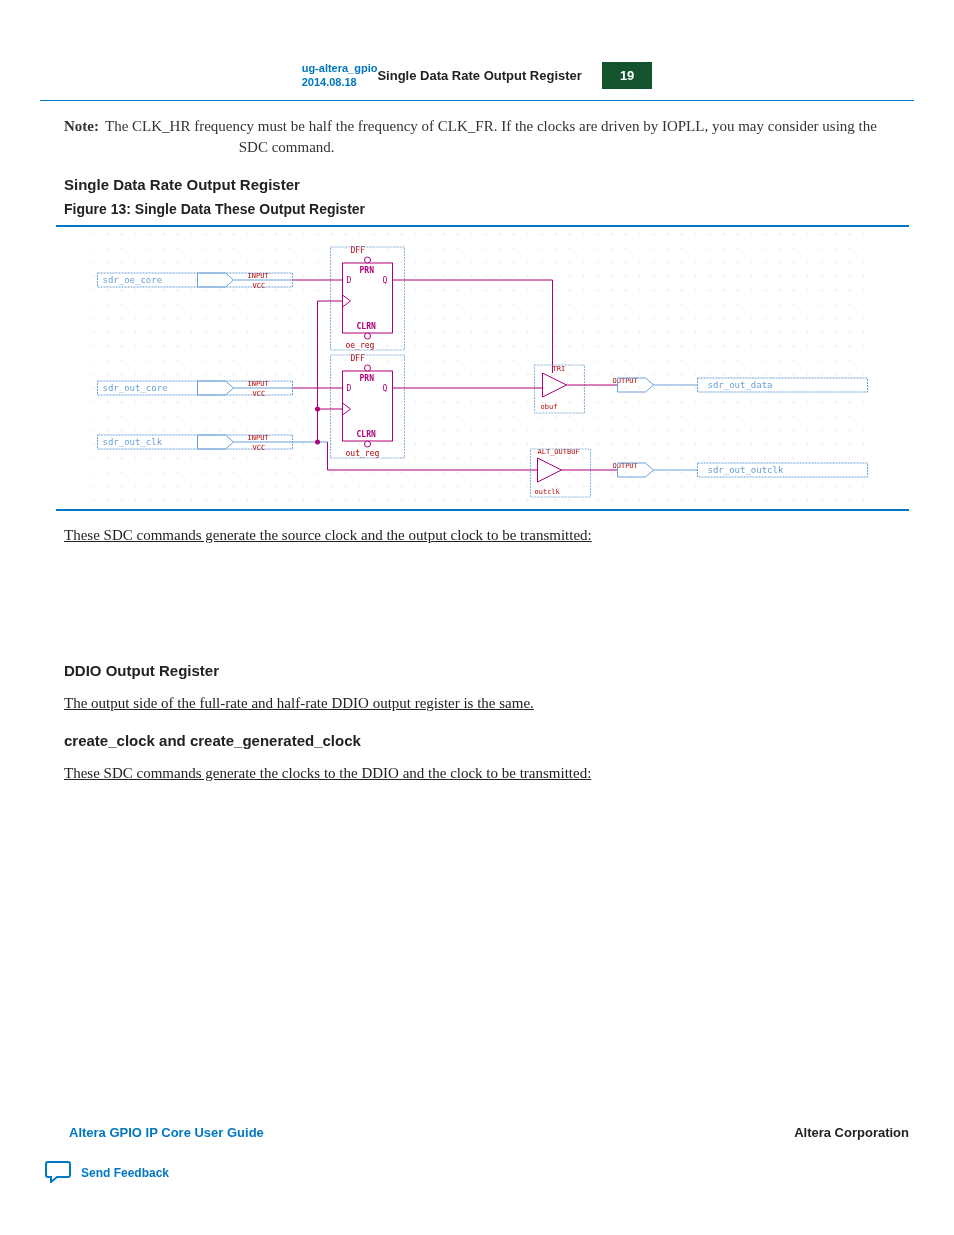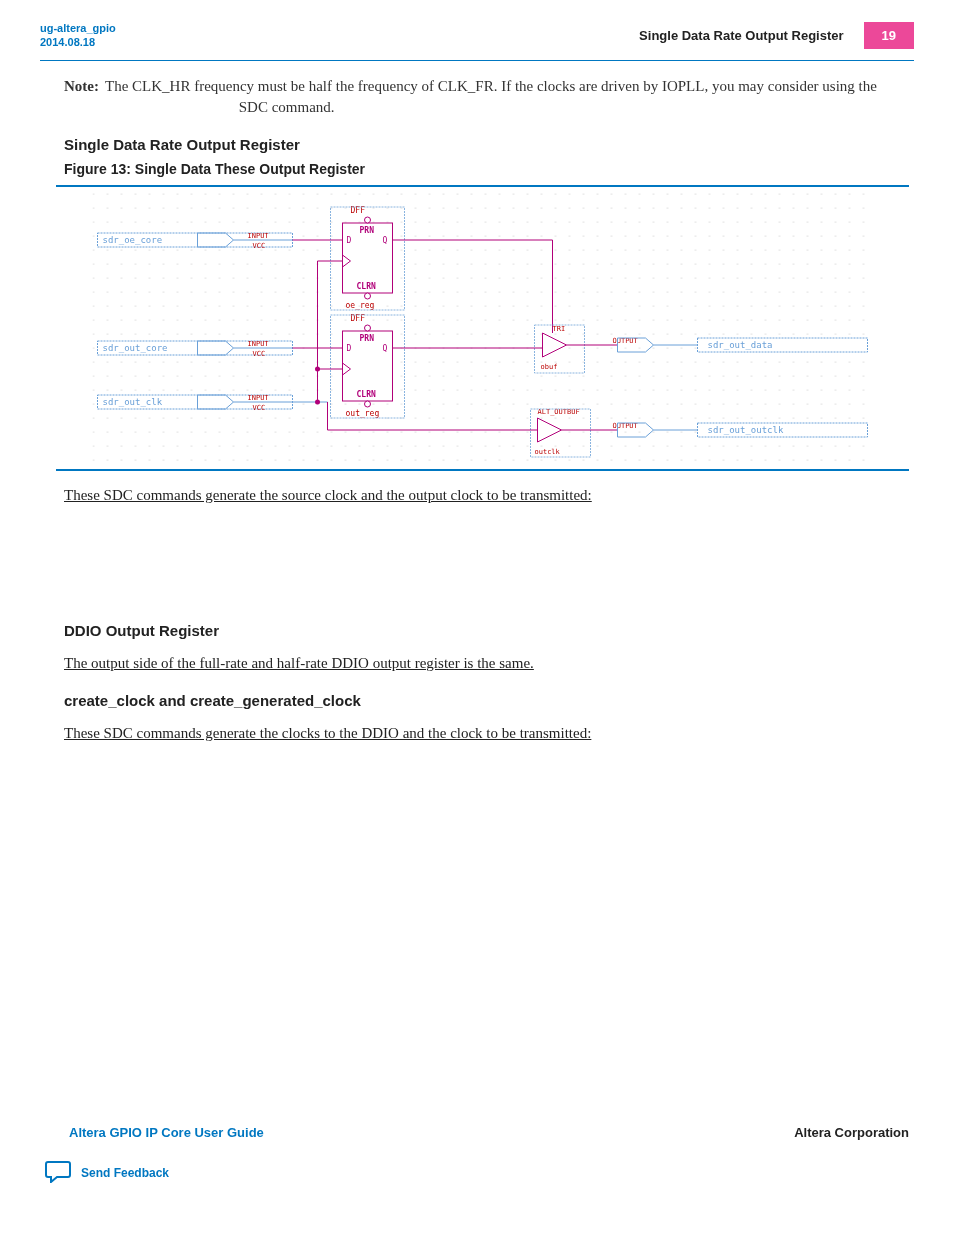--- a/index.html
+++ b/index.html
@@ -6,44 +6,44 @@
   body {
     width: 954px;
     height: 1235px;
     background: #fff;
     font-family: Georgia, 'Times New Roman', serif;
     color: #333;
     position: relative;
   }
   .header-row {
     display: flex;
-    justify-content: space-between;
+    justify-content: center;
     align-items: center;
-    padding: 21px 40px 10px 40px;
+    padding: 61px 40px 10px 40px;
   }
   .doc-id {
     font-family: Arial, sans-serif;
     font-size: 11px;
     font-weight: bold;
     color: #0077c1;
     line-height: 1.3;
   }
   .header-right {
     display: flex;
     align-items: center;
     gap: 20px;
   }
   .header-title {
     font-family: Arial, sans-serif;
     font-size: 13px;
     font-weight: bold;
     color: #222;
   }
   .page-num {
-    background: #ec4899;
+    background: #14532d;
     color: #fff;
     font-family: Arial, sans-serif;
     font-size: 13px;
     font-weight: bold;
     padding: 6px 18px;
   }
   .header-rule {
     border: none;
     border-top: 1px solid #0077c1;
     margin: 0 40px 15px 40px;

